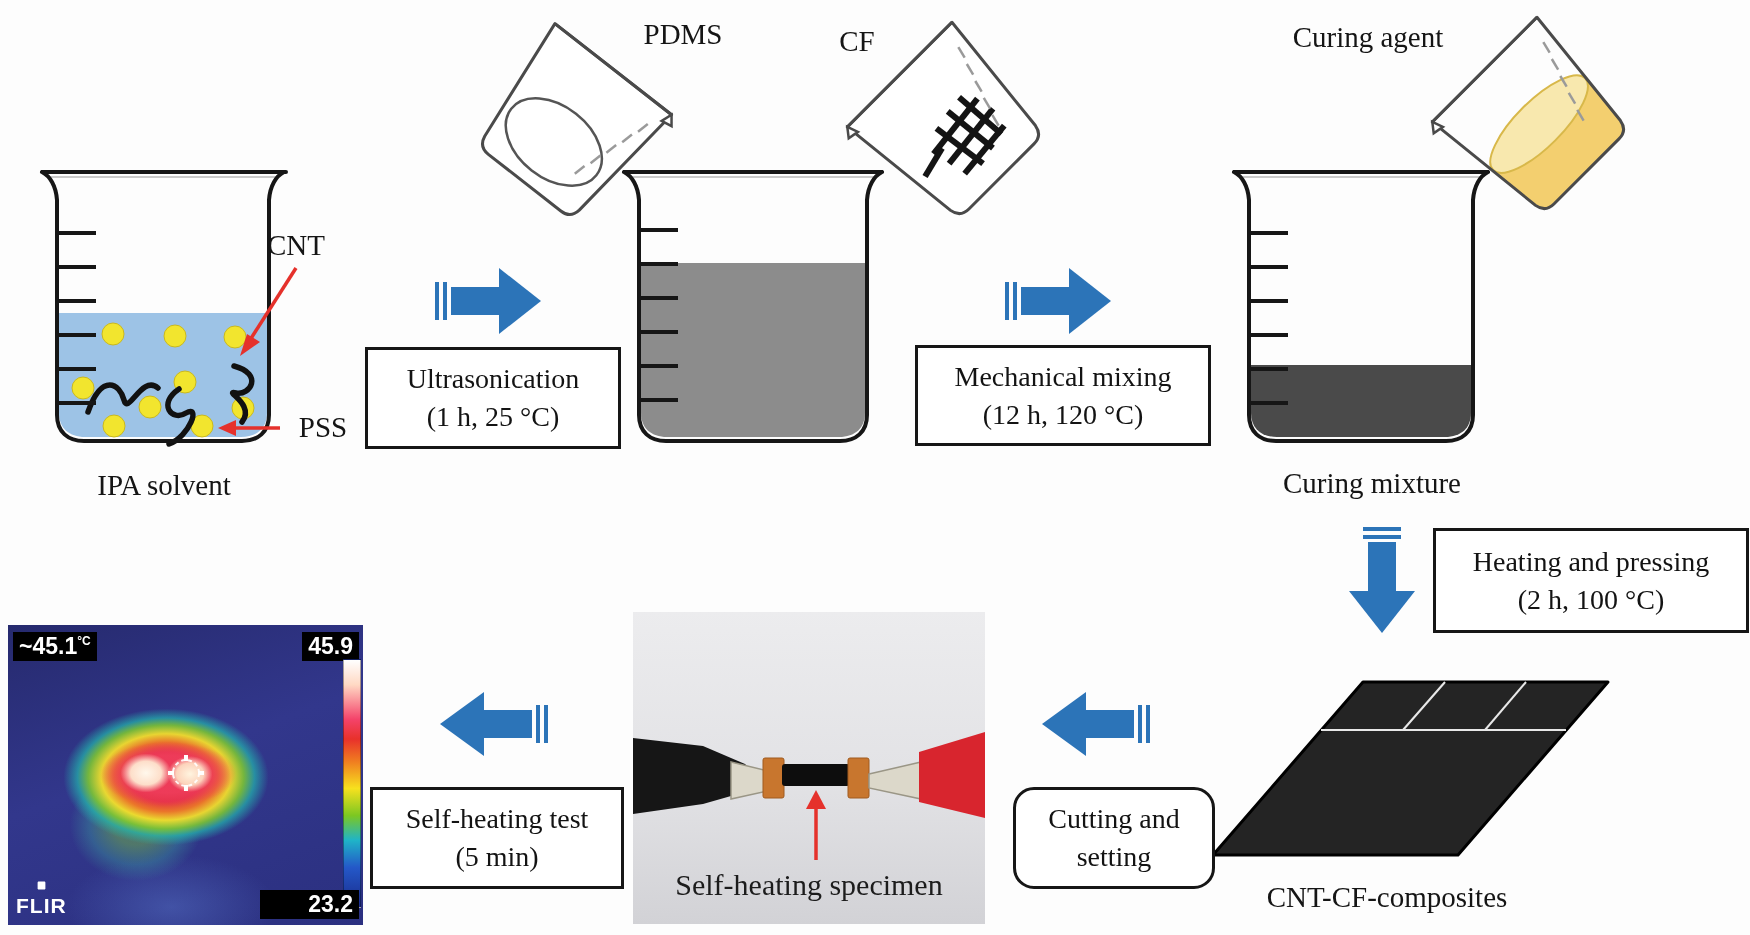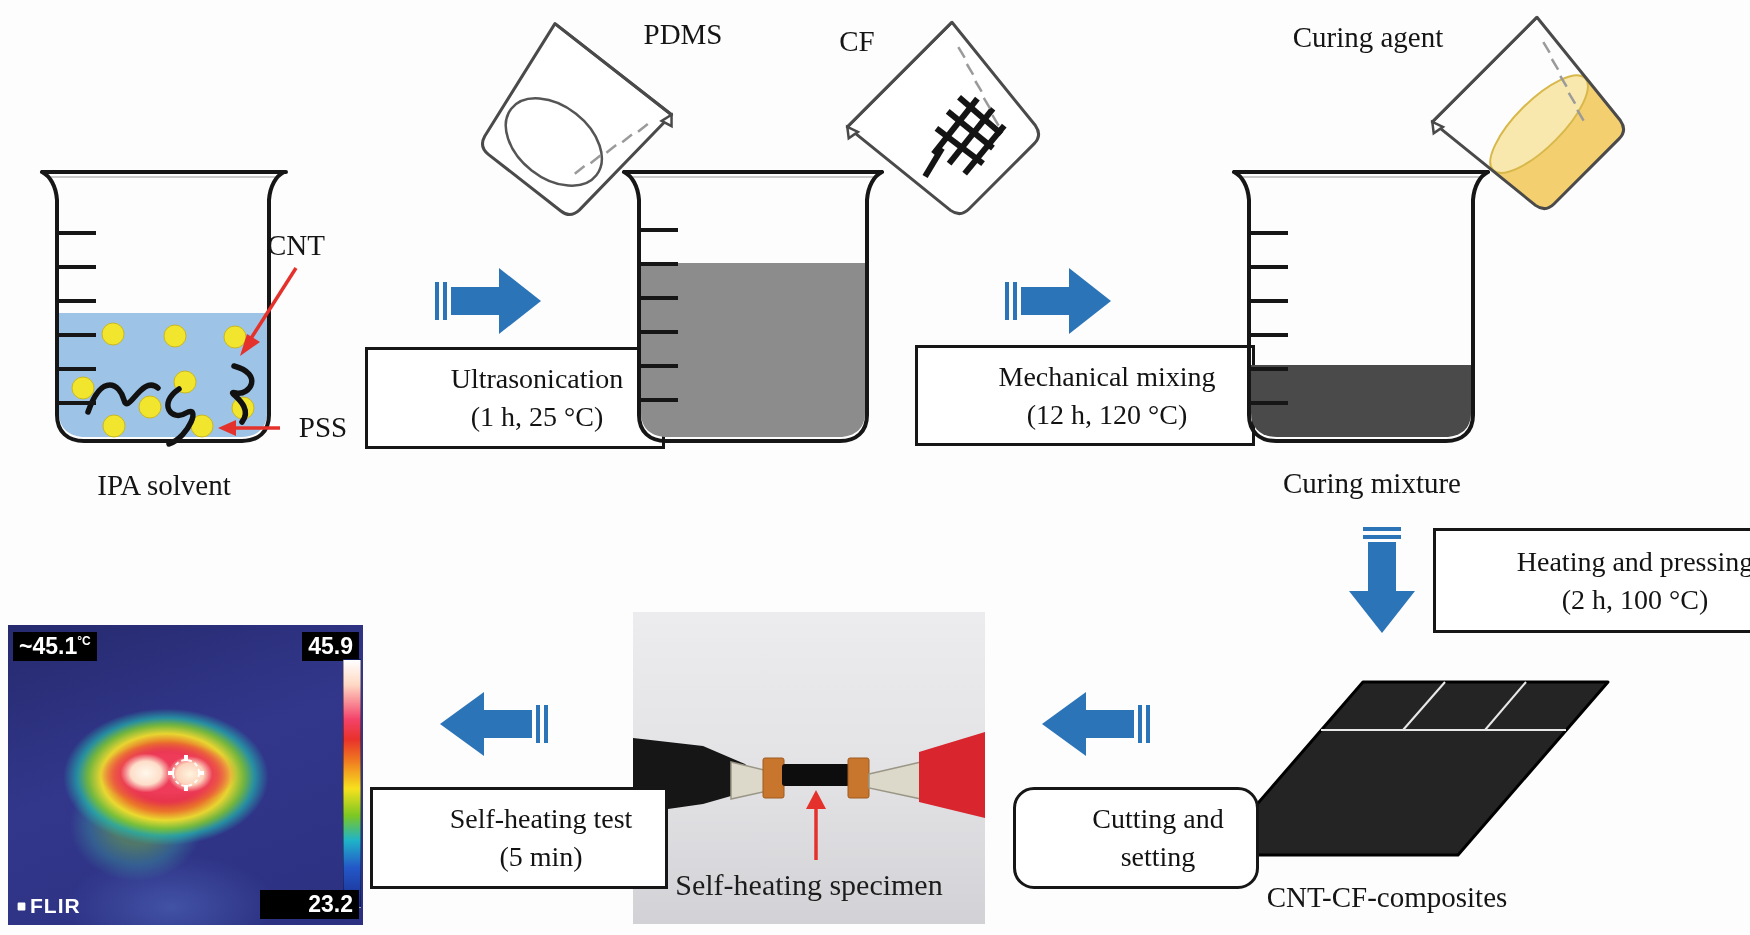--- a/index.html
+++ b/index.html
@@ -8,21 +8,21 @@
     overflow:hidden; font-family:"Liberation Serif","DejaVu Serif",serif; color:#151515;
   }
   .abs { position:absolute; }
   .cap {
     position:absolute; text-align:center; font-size:29px; white-space:nowrap;
     color:#151515; line-height:1.1;
   }
   .step-box {
     position:absolute; background:#fff; border:3px solid #161616;
     display:flex; flex-direction:column; align-items:center; justify-content:center;
-    text-align:center; font-size:28px; line-height:1.34; color:#131313;padding-left:44px;
+    text-align:center; font-size:28px; line-height:1.34; color:#131313;
   }
   svg { display:block; overflow:visible; }
   .arrow-fill { fill:var(--arrow-blue,#2C74B8); }
   .beaker-line { stroke:#161616; stroke-width:4; fill:none; stroke-linecap:round; stroke-linejoin:round; }
   .beaker-rim2 { stroke:#c9c9c9; stroke-width:2; }
   .tick { stroke:#161616; stroke-width:4; stroke-linecap:butt; }
   .cup-wall { fill:#ffffff; stroke:#4a4a4a; stroke-width:3; stroke-linejoin:round; }
   .cup-dash { stroke:#9a9a9a; stroke-width:2.5; }
   .fiber { stroke:#141414; stroke-width:6; }
   .redline { stroke:var(--label-red,#E5312B); stroke-width:3.5; }
@@ -41,21 +41,21 @@
       linear-gradient(160deg, #262a6e 0%, #32378c 45%, #2b3080 100%);
   }
   .flir-chip {
     position:absolute; background:#000; color:#fff;
     font-family:"Liberation Sans","DejaVu Sans",sans-serif; font-weight:bold;
     padding:1px 6px 2px 6px; font-size:23px; line-height:1.15; white-space:nowrap;
   }
   .flir-logo {
     position:absolute; left:8px; bottom:7px; color:#fff;
     font-family:"Liberation Sans","DejaVu Sans",sans-serif; font-weight:bold;
-    font-size:21px; letter-spacing:1px; display:flex; align-items:center; gap:3px;
+    font-size:21px; letter-spacing:1px; display:flex; align-items:center; gap:3px;flex-direction:column;
   }
   .colorbar {
     position:absolute; left:335px; top:34px; width:16px; height:247px;
     border:1px solid rgba(0,0,0,.35);
     background:linear-gradient(#ffffff 0%, #ffd9c4 10%, #f4436a 24%, #e8312b 32%,
       #f07c20 41%, #f7e11e 52%, #7cc722 63%, #1fb4c8 73%, #2458c8 84%, #1a2a8a 100%);
   }
   
   .photo {
     position:absolute; left:633px; top:612px; width:352px; height:312px;

